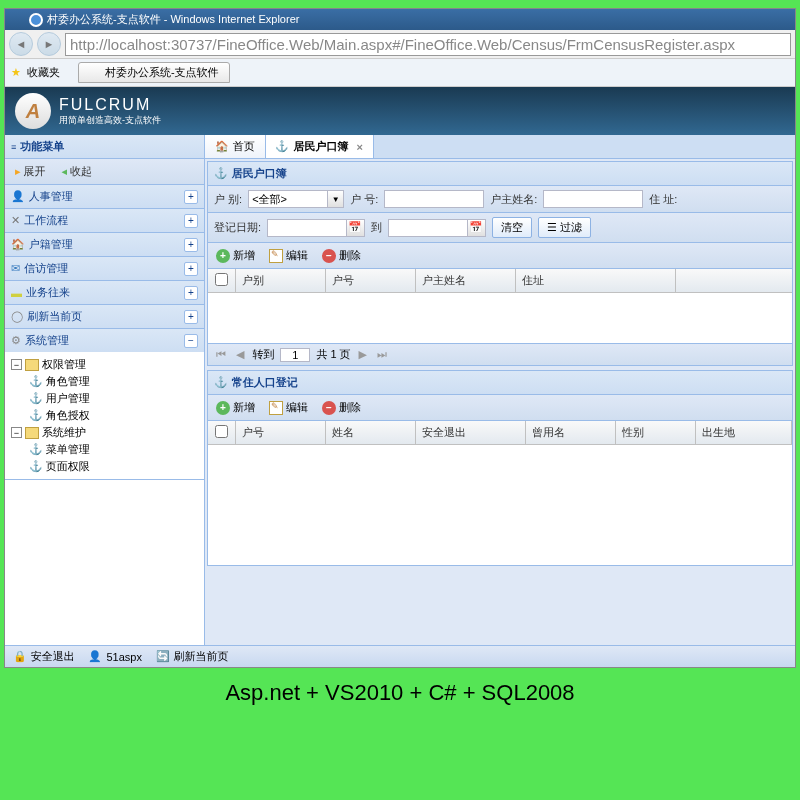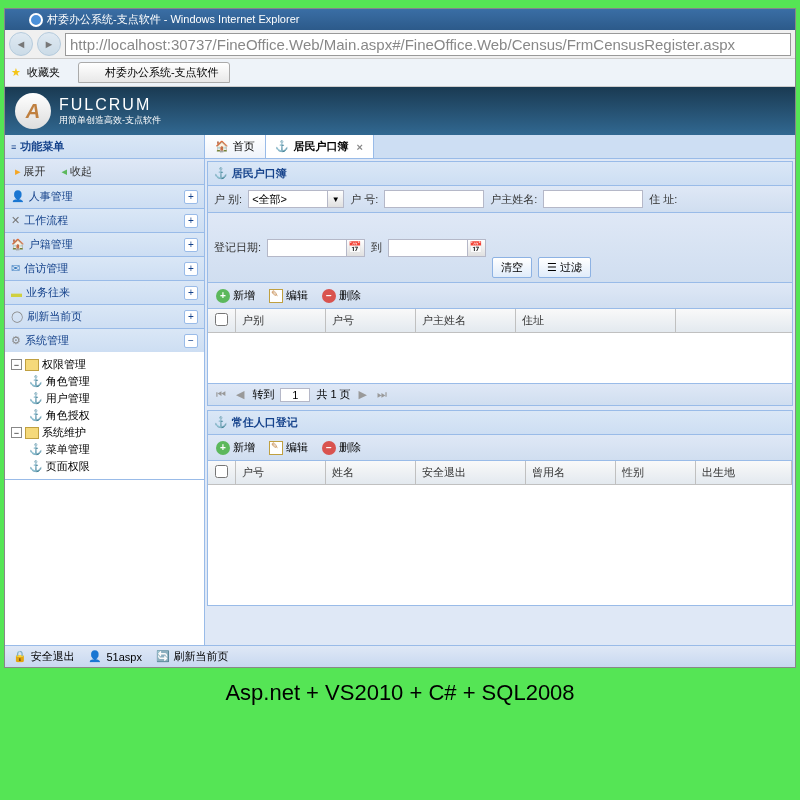--- a/index.html
+++ b/index.html
@@ -55,21 +55,21 @@
 
 .sub-panel { margin: 2px; border: 1px solid #99bbe8; background: #fff; }
 .search-row { background: linear-gradient(#dfe8f6, #d0def0); padding: 4px 6px; display: flex; gap: 6px; align-items: center; font-size: 11px; flex-wrap: wrap; border-bottom: 1px solid #99bbe8; }
 .search-row input[type=text], .search-row select { border: 1px solid #b5b8c8; padding: 1px 3px; font-size: 11px; height: 18px; }
 .lbl-text { color: #333; white-space: nowrap; }
 .select-box { display: flex; }
 .select-box input { width: 80px; }
 .select-box .dd-btn { width: 16px; border: 1px solid #b5b8c8; border-left: none; background: linear-gradient(#fff, #e0e0e0); display: inline-flex; align-items: center; justify-content: center; font-size: 8px; }
 .date-input { width: 80px; }
 .date-btn { width: 18px; border: 1px solid #b5b8c8; border-left: none; background: linear-gradient(#fff, #e0e0e0); display: inline-flex; align-items: center; justify-content: center; }
-.action-btn { padding: 2px 8px; border: 1px solid #8db2e3; background: linear-gradient(#fff, #e0ecfa); border-radius: 2px; cursor: pointer; display: inline-flex; gap: 3px; align-items: center; margin-top: 40px; }
+.action-btn { padding: 2px 8px; border: 1px solid #8db2e3; background: linear-gradient(#fff, #e0ecfa); border-radius: 2px; cursor: pointer; display: inline-flex; gap: 3px; align-items: center; }
 
 .grid-toolbar { background: linear-gradient(#dfe8f6, #d0def0); padding: 3px 6px; display: flex; gap: 10px; border-bottom: 1px solid #99bbe8; }
 .grid-btn { display: flex; gap: 3px; align-items: center; cursor: pointer; padding: 2px; }
 .icon-add { width: 14px; height: 14px; border-radius: 50%; background: #5cb85c; color: #fff; display: inline-flex; align-items: center; justify-content: center; font-size: 10px; font-weight: bold; }
 .icon-edit { width: 14px; height: 14px; background: #fff; border: 1px solid #c0a040; position: relative; }
 .icon-edit::after { content: "✎"; position: absolute; font-size: 9px; top: -1px; left: 1px; color: #c08040; }
 .icon-del { width: 14px; height: 14px; border-radius: 50%; background: #d9534f; color: #fff; display: inline-flex; align-items: center; justify-content: center; font-size: 10px; font-weight: bold; }
 
 .grid-header { display: flex; background: linear-gradient(#f9f9f9, #e3e9ef); border-bottom: 1px solid #c0c0c0; }
 .grid-header .col { padding: 4px 6px; border-right: 1px solid #c0c0c0; font-size: 11px; color: #333; }

